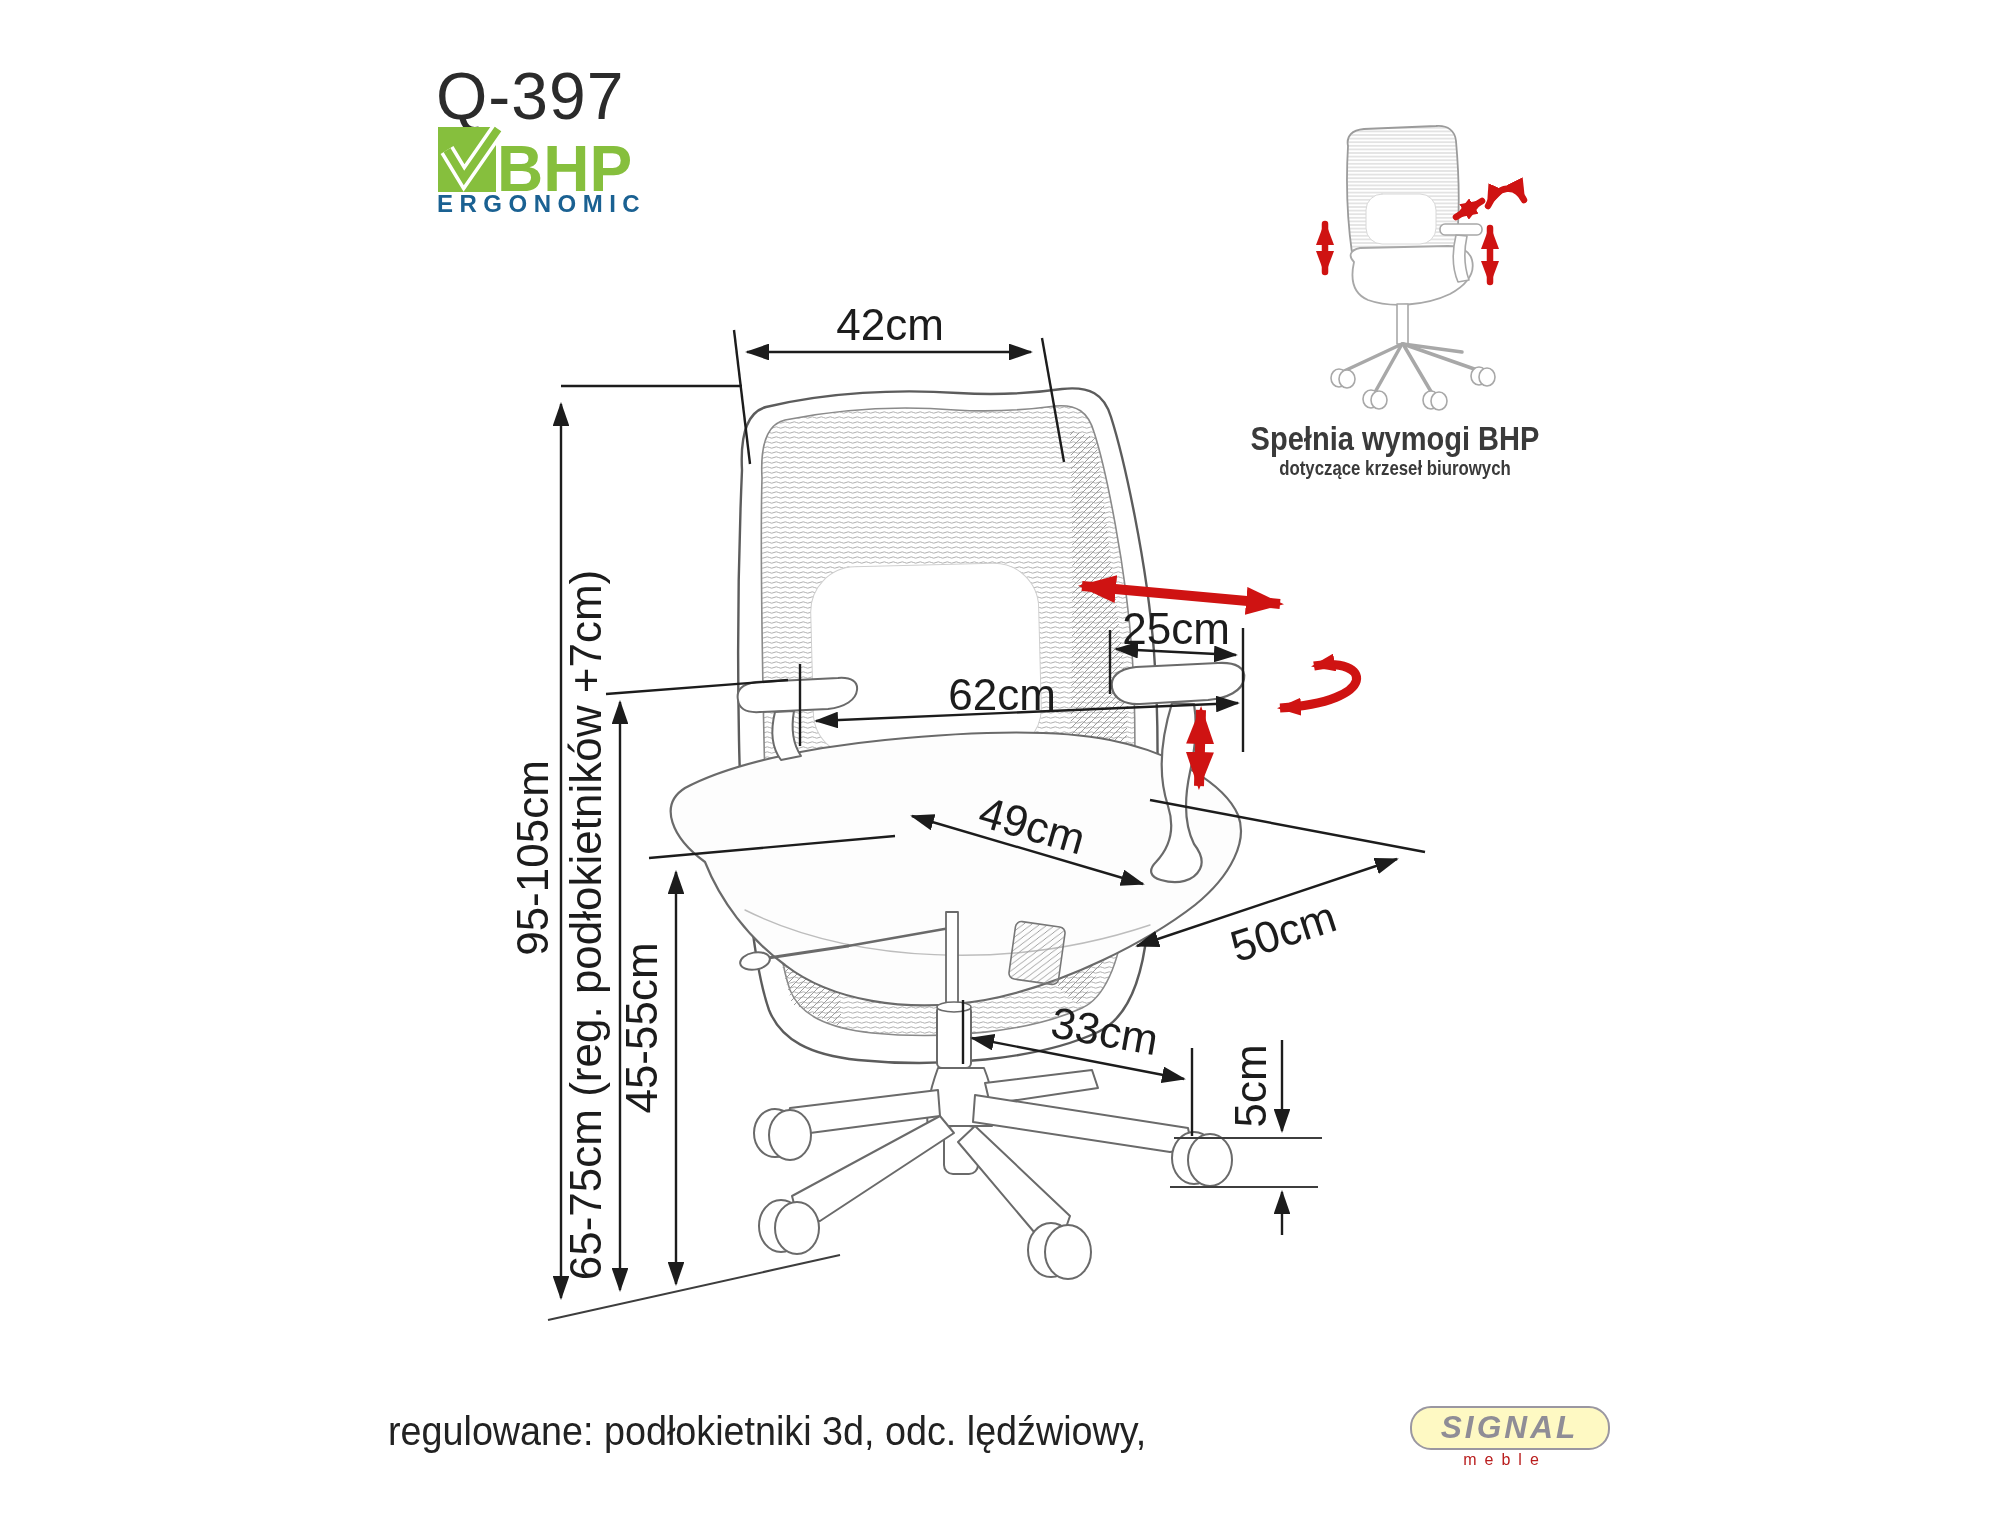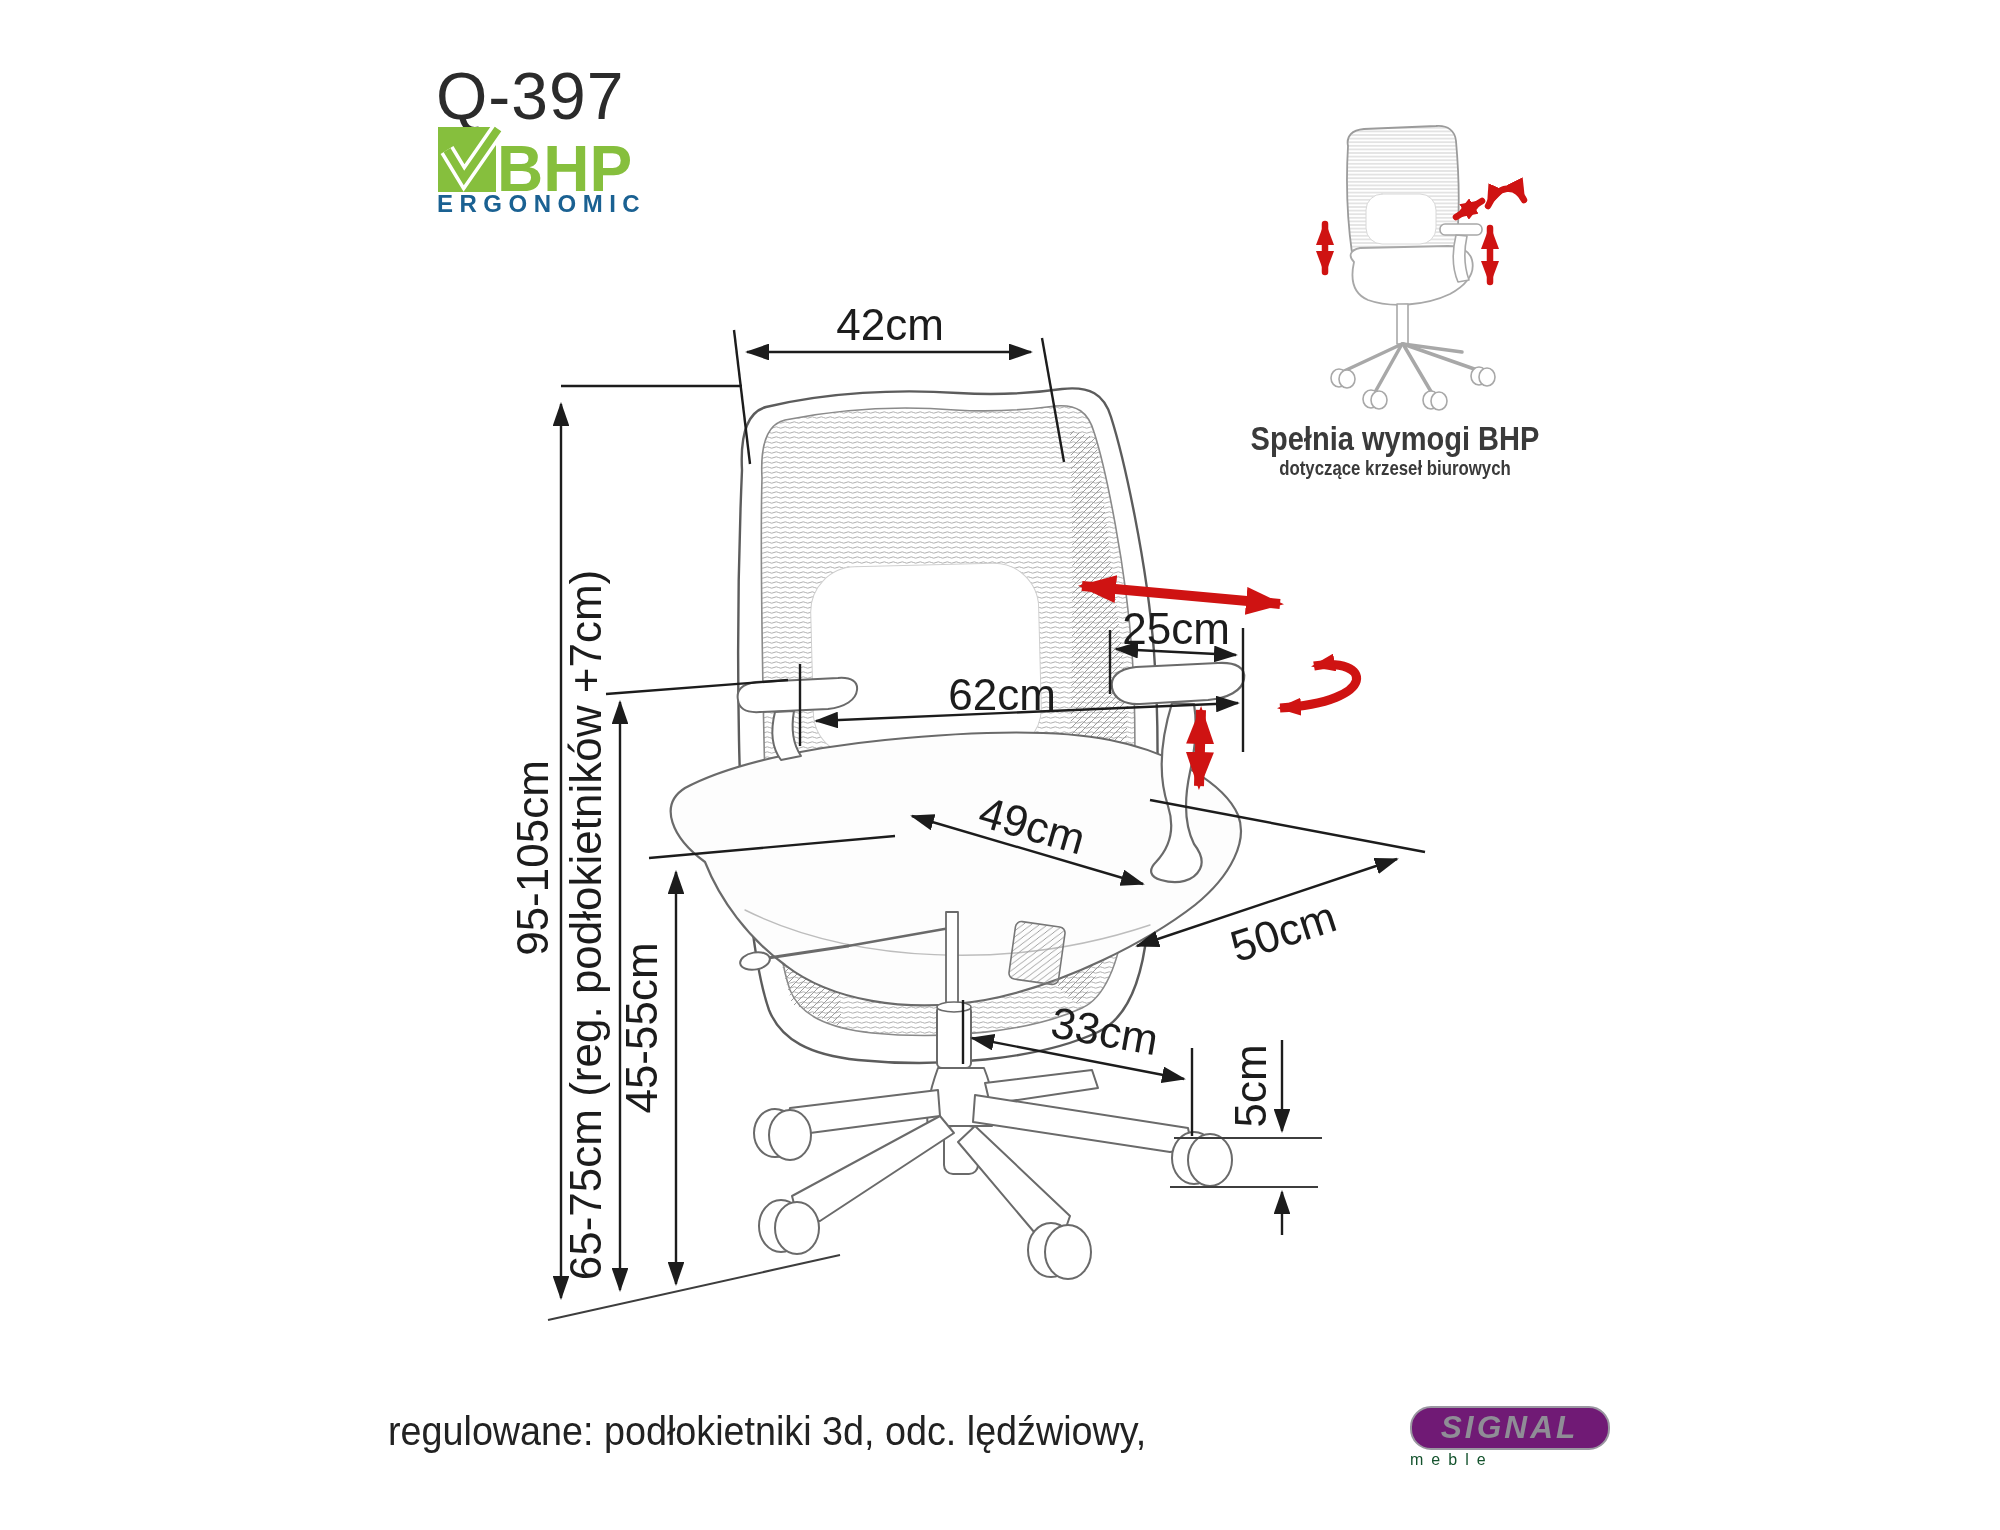--- a/index.html
+++ b/index.html
@@ -9,24 +9,24 @@
   #product-title{left:436px;top:58px;font-size:66px;color:#2b2b2b;letter-spacing:1px;}
   #footer-text{left:388px;top:1408px;font-size:41px;color:#222;transform:scaleX(.92);
                transform-origin:left center;white-space:nowrap;}
   #inset-caption{left:1175px;top:420px;width:440px;text-align:center;font-weight:bold;
                  font-size:33px;color:#3a3a3a;transform:scaleX(.88);transform-origin:center;}
   #inset-subcaption{left:1175px;top:456px;width:440px;text-align:center;font-weight:bold;
                  font-size:21px;color:#3a3a3a;transform:scaleX(.80);transform-origin:center;}
   
   #brand{left:1410px;top:1406px;width:200px;}
   #brand .pill{width:196px;height:40px;border:2.5px solid #9a97a1;border-radius:21px;
-               display:flex;align-items:center;justify-content:center;background:#701a75;}
+               display:flex;align-items:center;justify-content:center;background:#fef9c3;}
   #brand .name{font-size:31px;font-weight:bold;font-style:italic;color:#8f8d96;
                letter-spacing:3px;transform:scaleX(1.02);}
-  #brand .sub{text-align:left;padding-right:10px;font-size:16px;color:#14532d;
+  #brand .sub{text-align:center;padding-right:10px;font-size:16px;color:#b91c1c;
               letter-spacing:8px;margin-top:1px;}
   svg text{font-family:"Liberation Sans", sans-serif;}
   .dimtxt{fill:#1c1c1c;font-size:44px;}
 </style>
 </head>
 <body>
 
 <div id="canvas">
 
   <div class="abs" id="product-title">Q-397</div>

